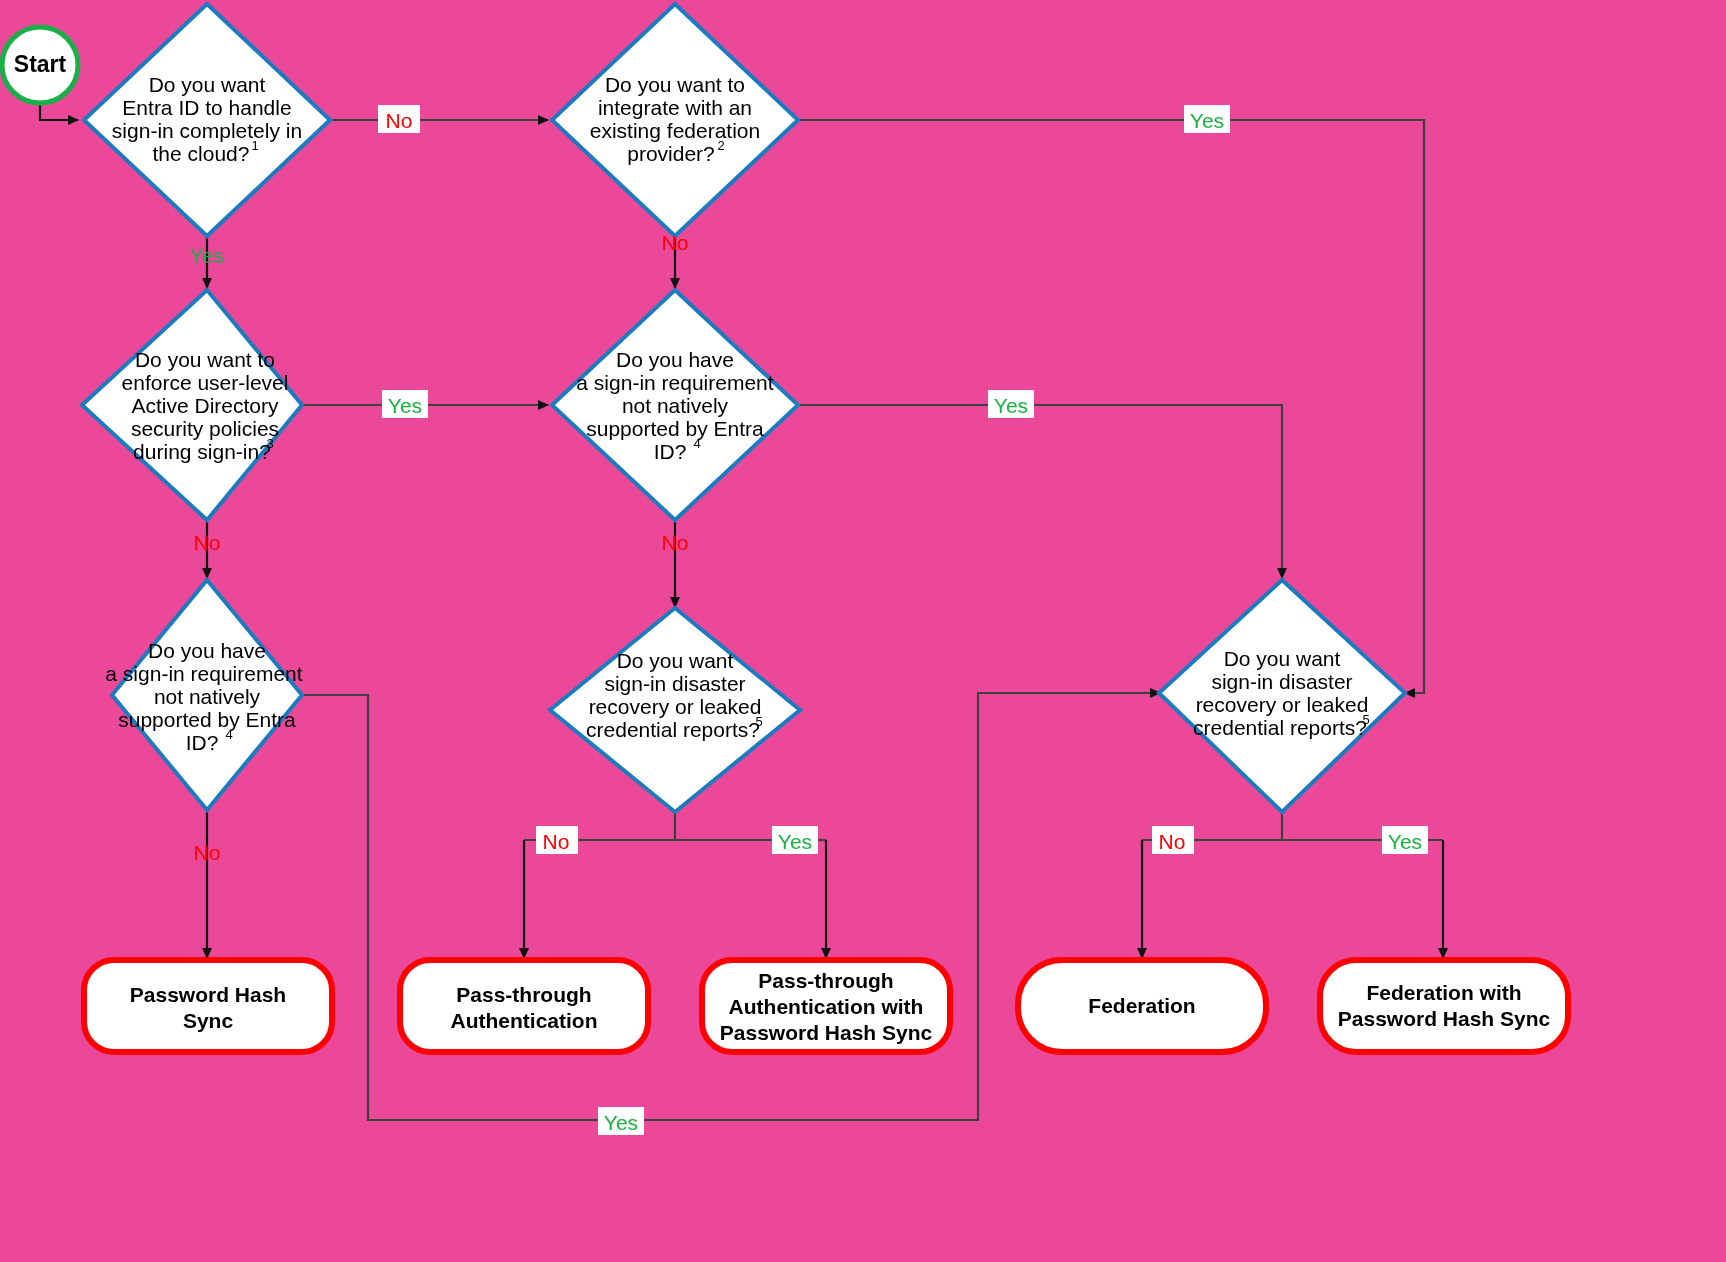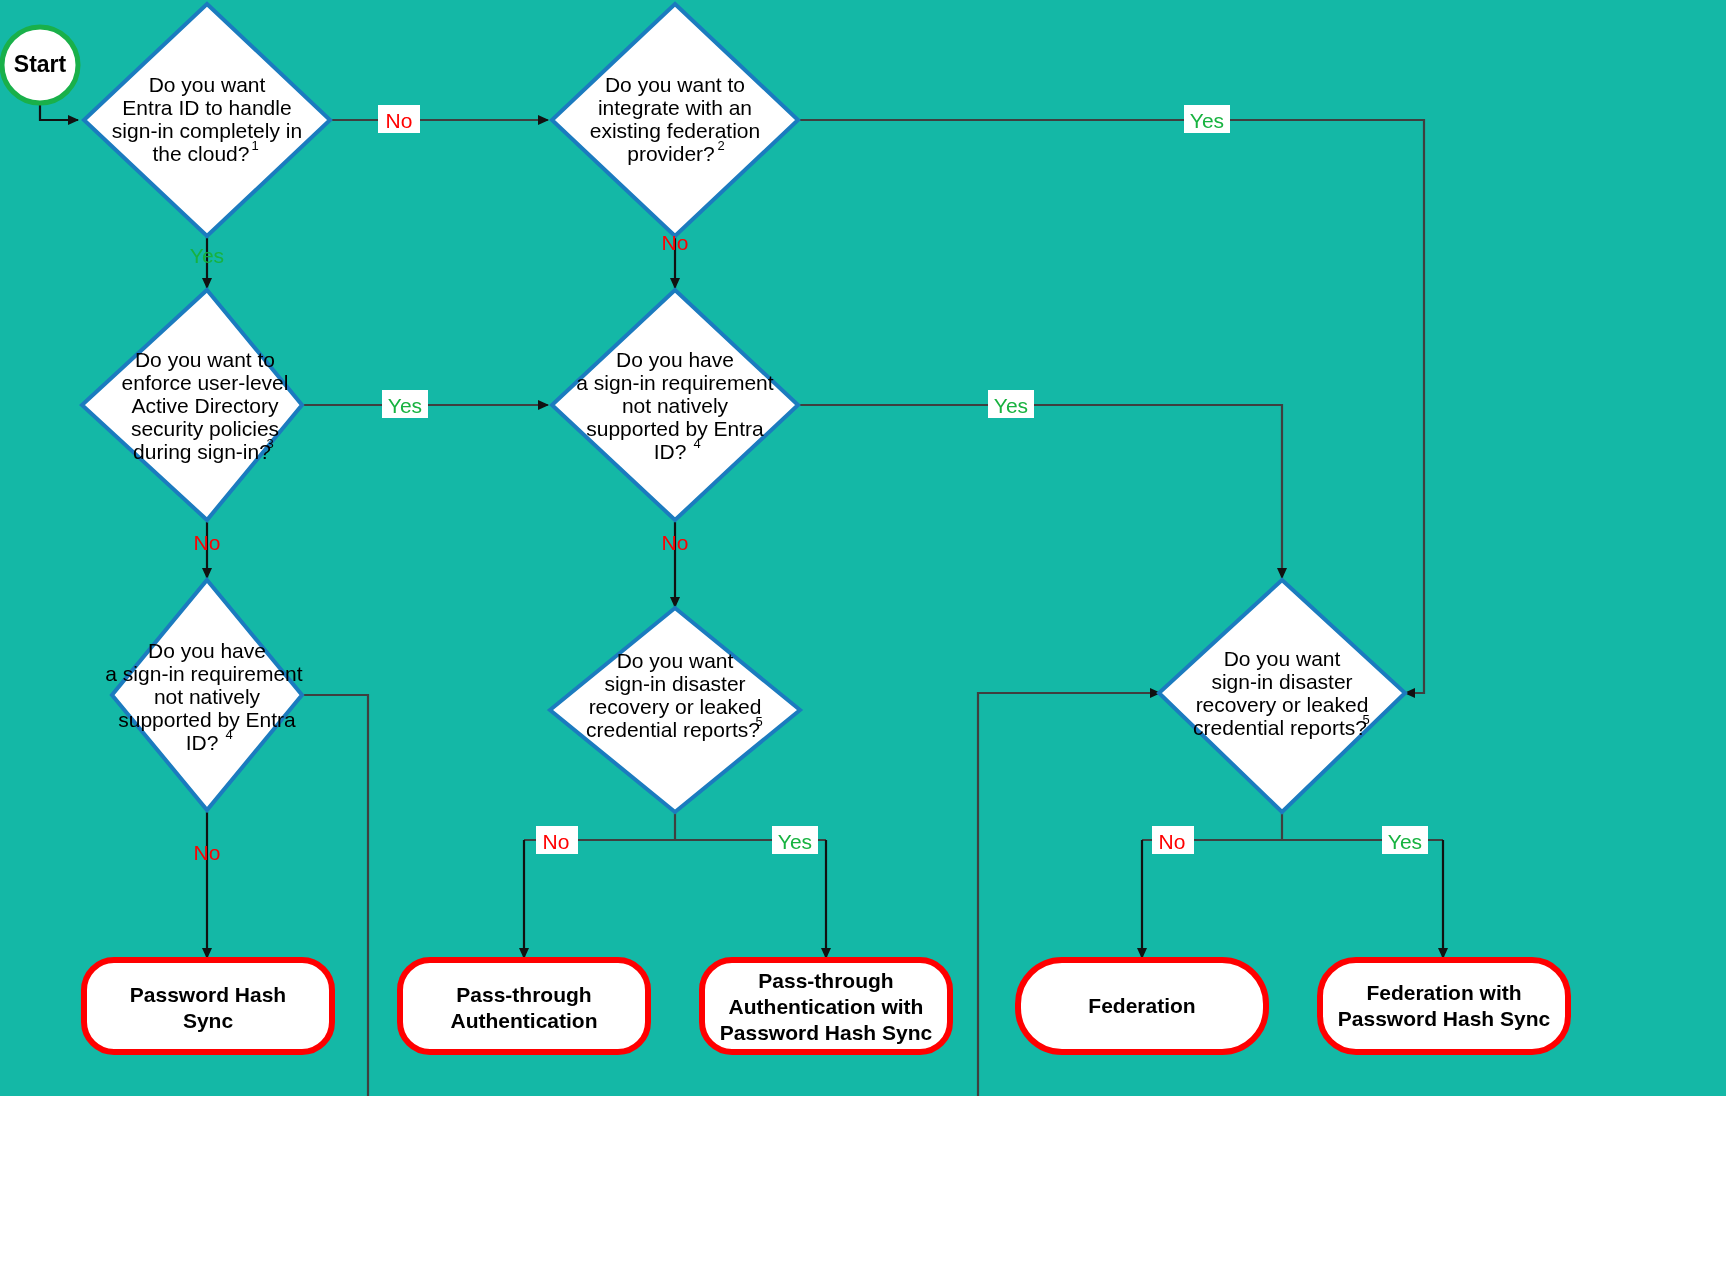--- a/index.html
+++ b/index.html
@@ -6,22 +6,22 @@
     margin: 0;
     padding: 0;
     background: #ffffff;
   }
   body {
     font-family: "Liberation Sans", sans-serif;
   }
   #canvas-wrap {
     position: relative;
     width: 1726px;
-    height: 1096px;
-    background: #14b8a6;
+    height: 1262px;
+    background: #ec4899;
     overflow: hidden;
   }
   svg#flow {
     position: absolute;
     left: 0;
     top: 0;
     width: 1726px;
     height: 1262px;
   }
   .diamond-shape {

